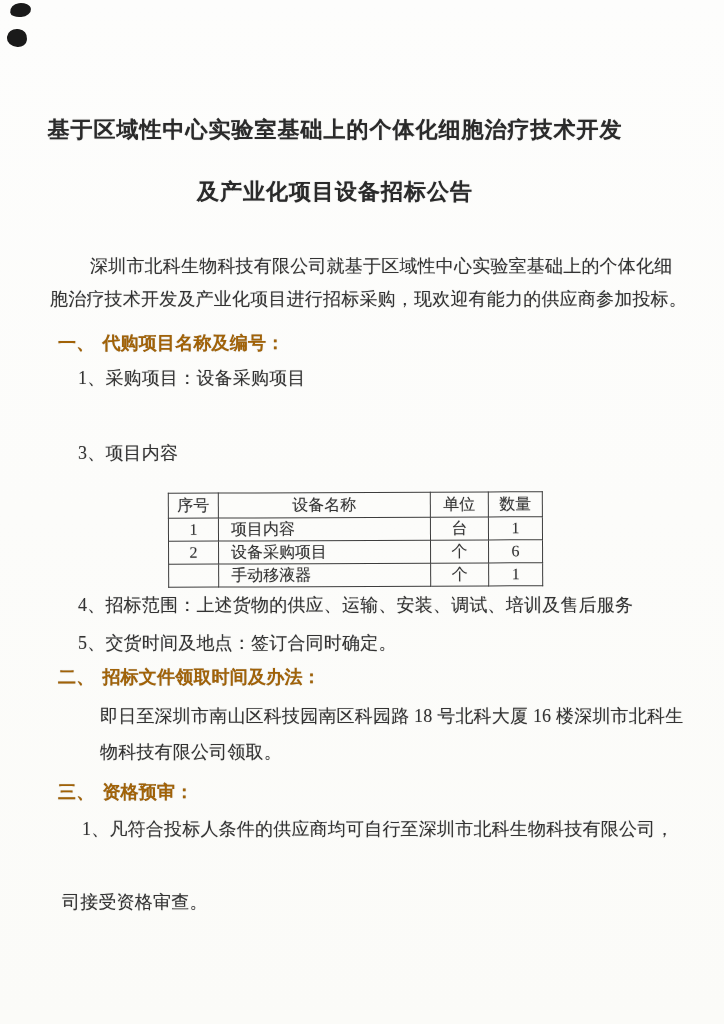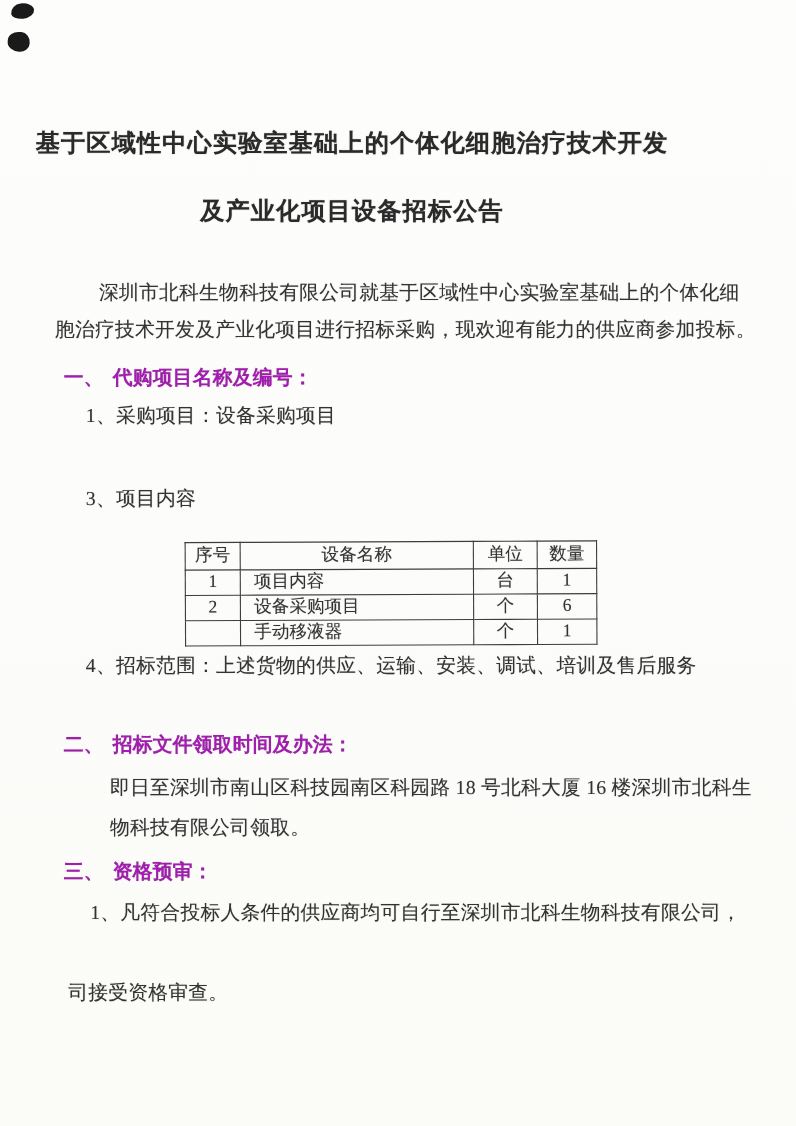--- a/index.html
+++ b/index.html
@@ -9,25 +9,25 @@
     font-family:"Liberation Serif","DejaVu Serif",serif;
     position:relative; overflow:hidden;
   }
   .page { position:absolute; inset:0; }
   .line {
     position:absolute; line-height:1; white-space:nowrap;
     color:#333; font-size:18px; letter-spacing:0.2px;
     text-shadow:0 0 1px rgba(70,70,70,0.35);
   }
   .title-line {
-    left:0; width:640px; text-align:center;
+    left:15px; width:640px; text-align:center;
     font-size:22px; font-weight:bold; letter-spacing:1px; color:#2a2a2a;
     text-shadow:0 0 1px rgba(40,40,40,0.45);
   }
-  .heading { font-weight:bold; color:#a21caf; }
+  .heading { font-weight:bold; color:#a16207; }
   .heading .ht { margin-left:8px; }
   .scan-mark { position:absolute; background:#1a1a1a; }
   .m1 { left:10px; top:3px; width:21px; height:14px;
         border-radius:45% 55% 50% 50% / 60% 50% 50% 40%; transform:rotate(-6deg); }
   .m2 { left:7px; top:29px; width:20px; height:18px;
         border-radius:55% 45% 50% 60% / 50% 55% 45% 50%; transform:rotate(4deg); }
   .equip-table {
     position:absolute; left:168px; top:492px; width:374px;
     border-collapse:collapse; table-layout:fixed;
     transform:rotate(-0.25deg);
@@ -94,20 +94,21 @@
     <tr>
       <td></td>
       <td class="name">手动移液器</td>
       <td>个</td>
       <td>1</td>
     </tr>
   </tbody>
     </table>
 
   <div class="line" style="top:596px; left:78px">4、招标范围：上述货物的供应、运输、安装、调试、培训及售后服务</div>
+  <div class="line" style="top:634px; left:78px">5、交货时间及地点：签订合同时确定。</div>
 
   <div class="line heading" style="top:668px; left:58px">
     <span>二、</span><span class="ht">招标文件领取时间及办法：</span>
   </div>
 
   <div class="line" style="top:707px; left:100px">即日至深圳市南山区科技园南区科园路 18 号北科大厦 16 楼深圳市北科生</div>
   <div class="line" style="top:743px; left:100px">物科技有限公司领取。</div>
 
   <div class="line heading" style="top:783px; left:58px">
     <span>三、</span><span class="ht">资格预审：</span>

